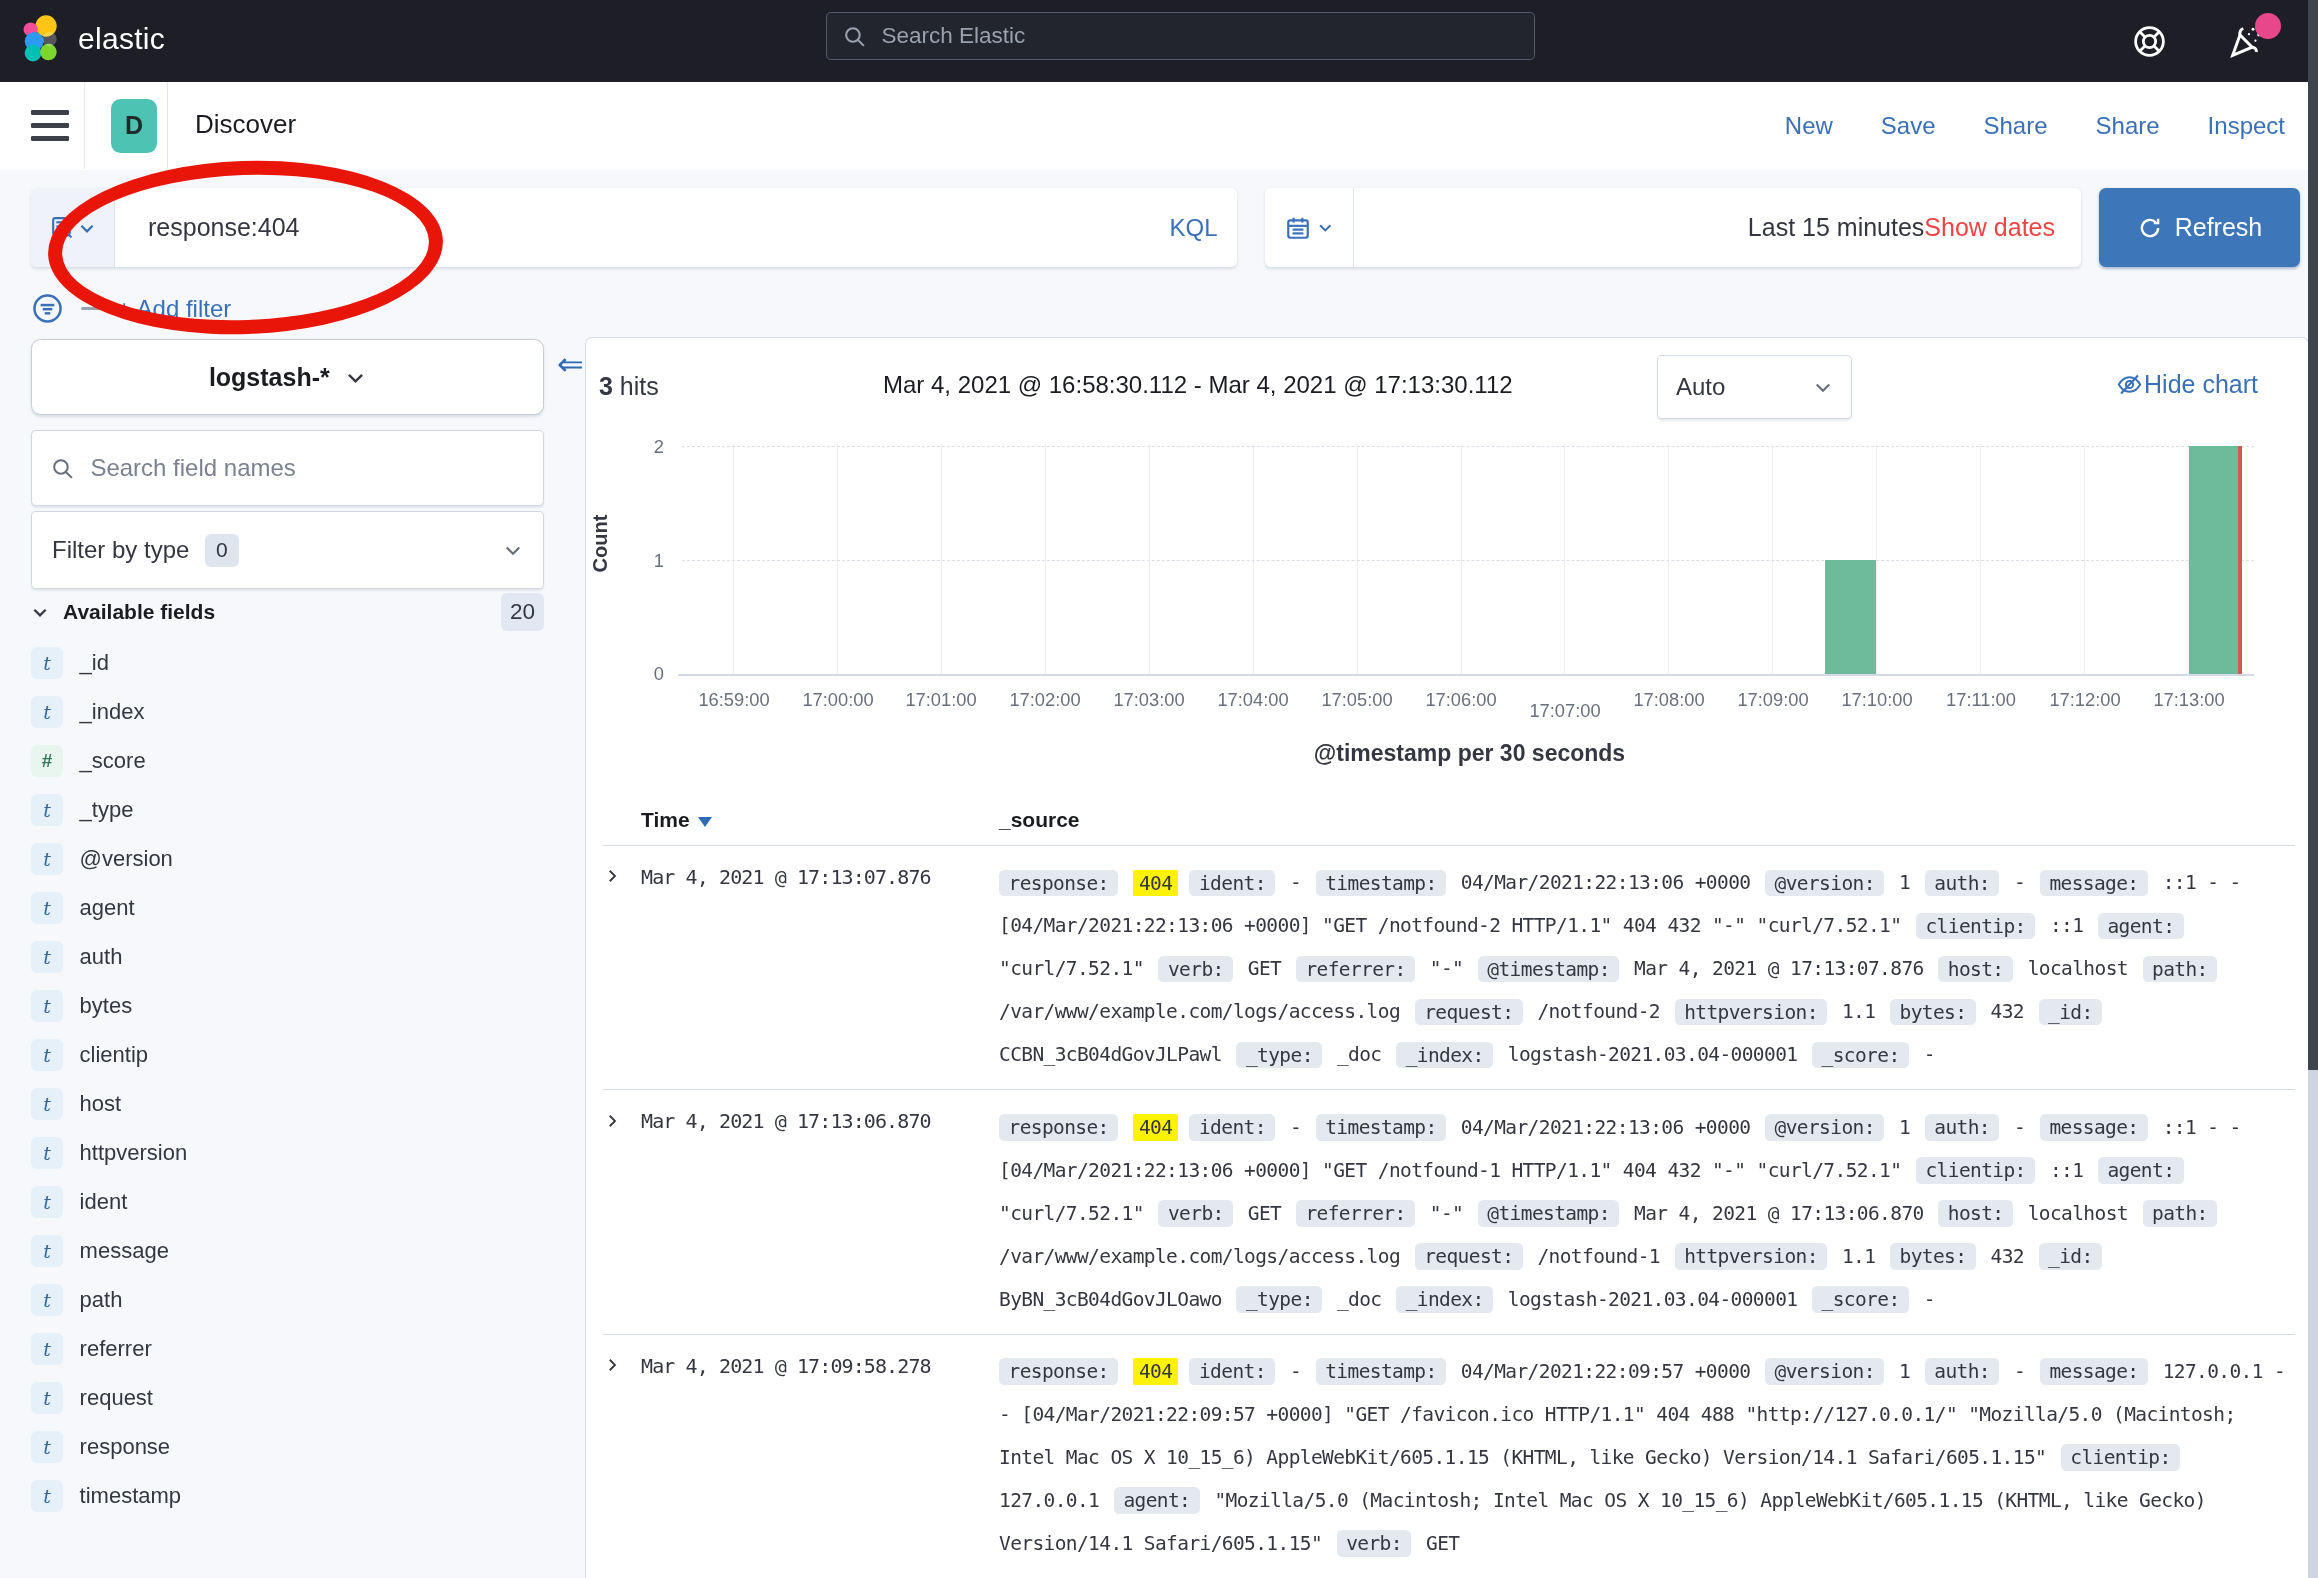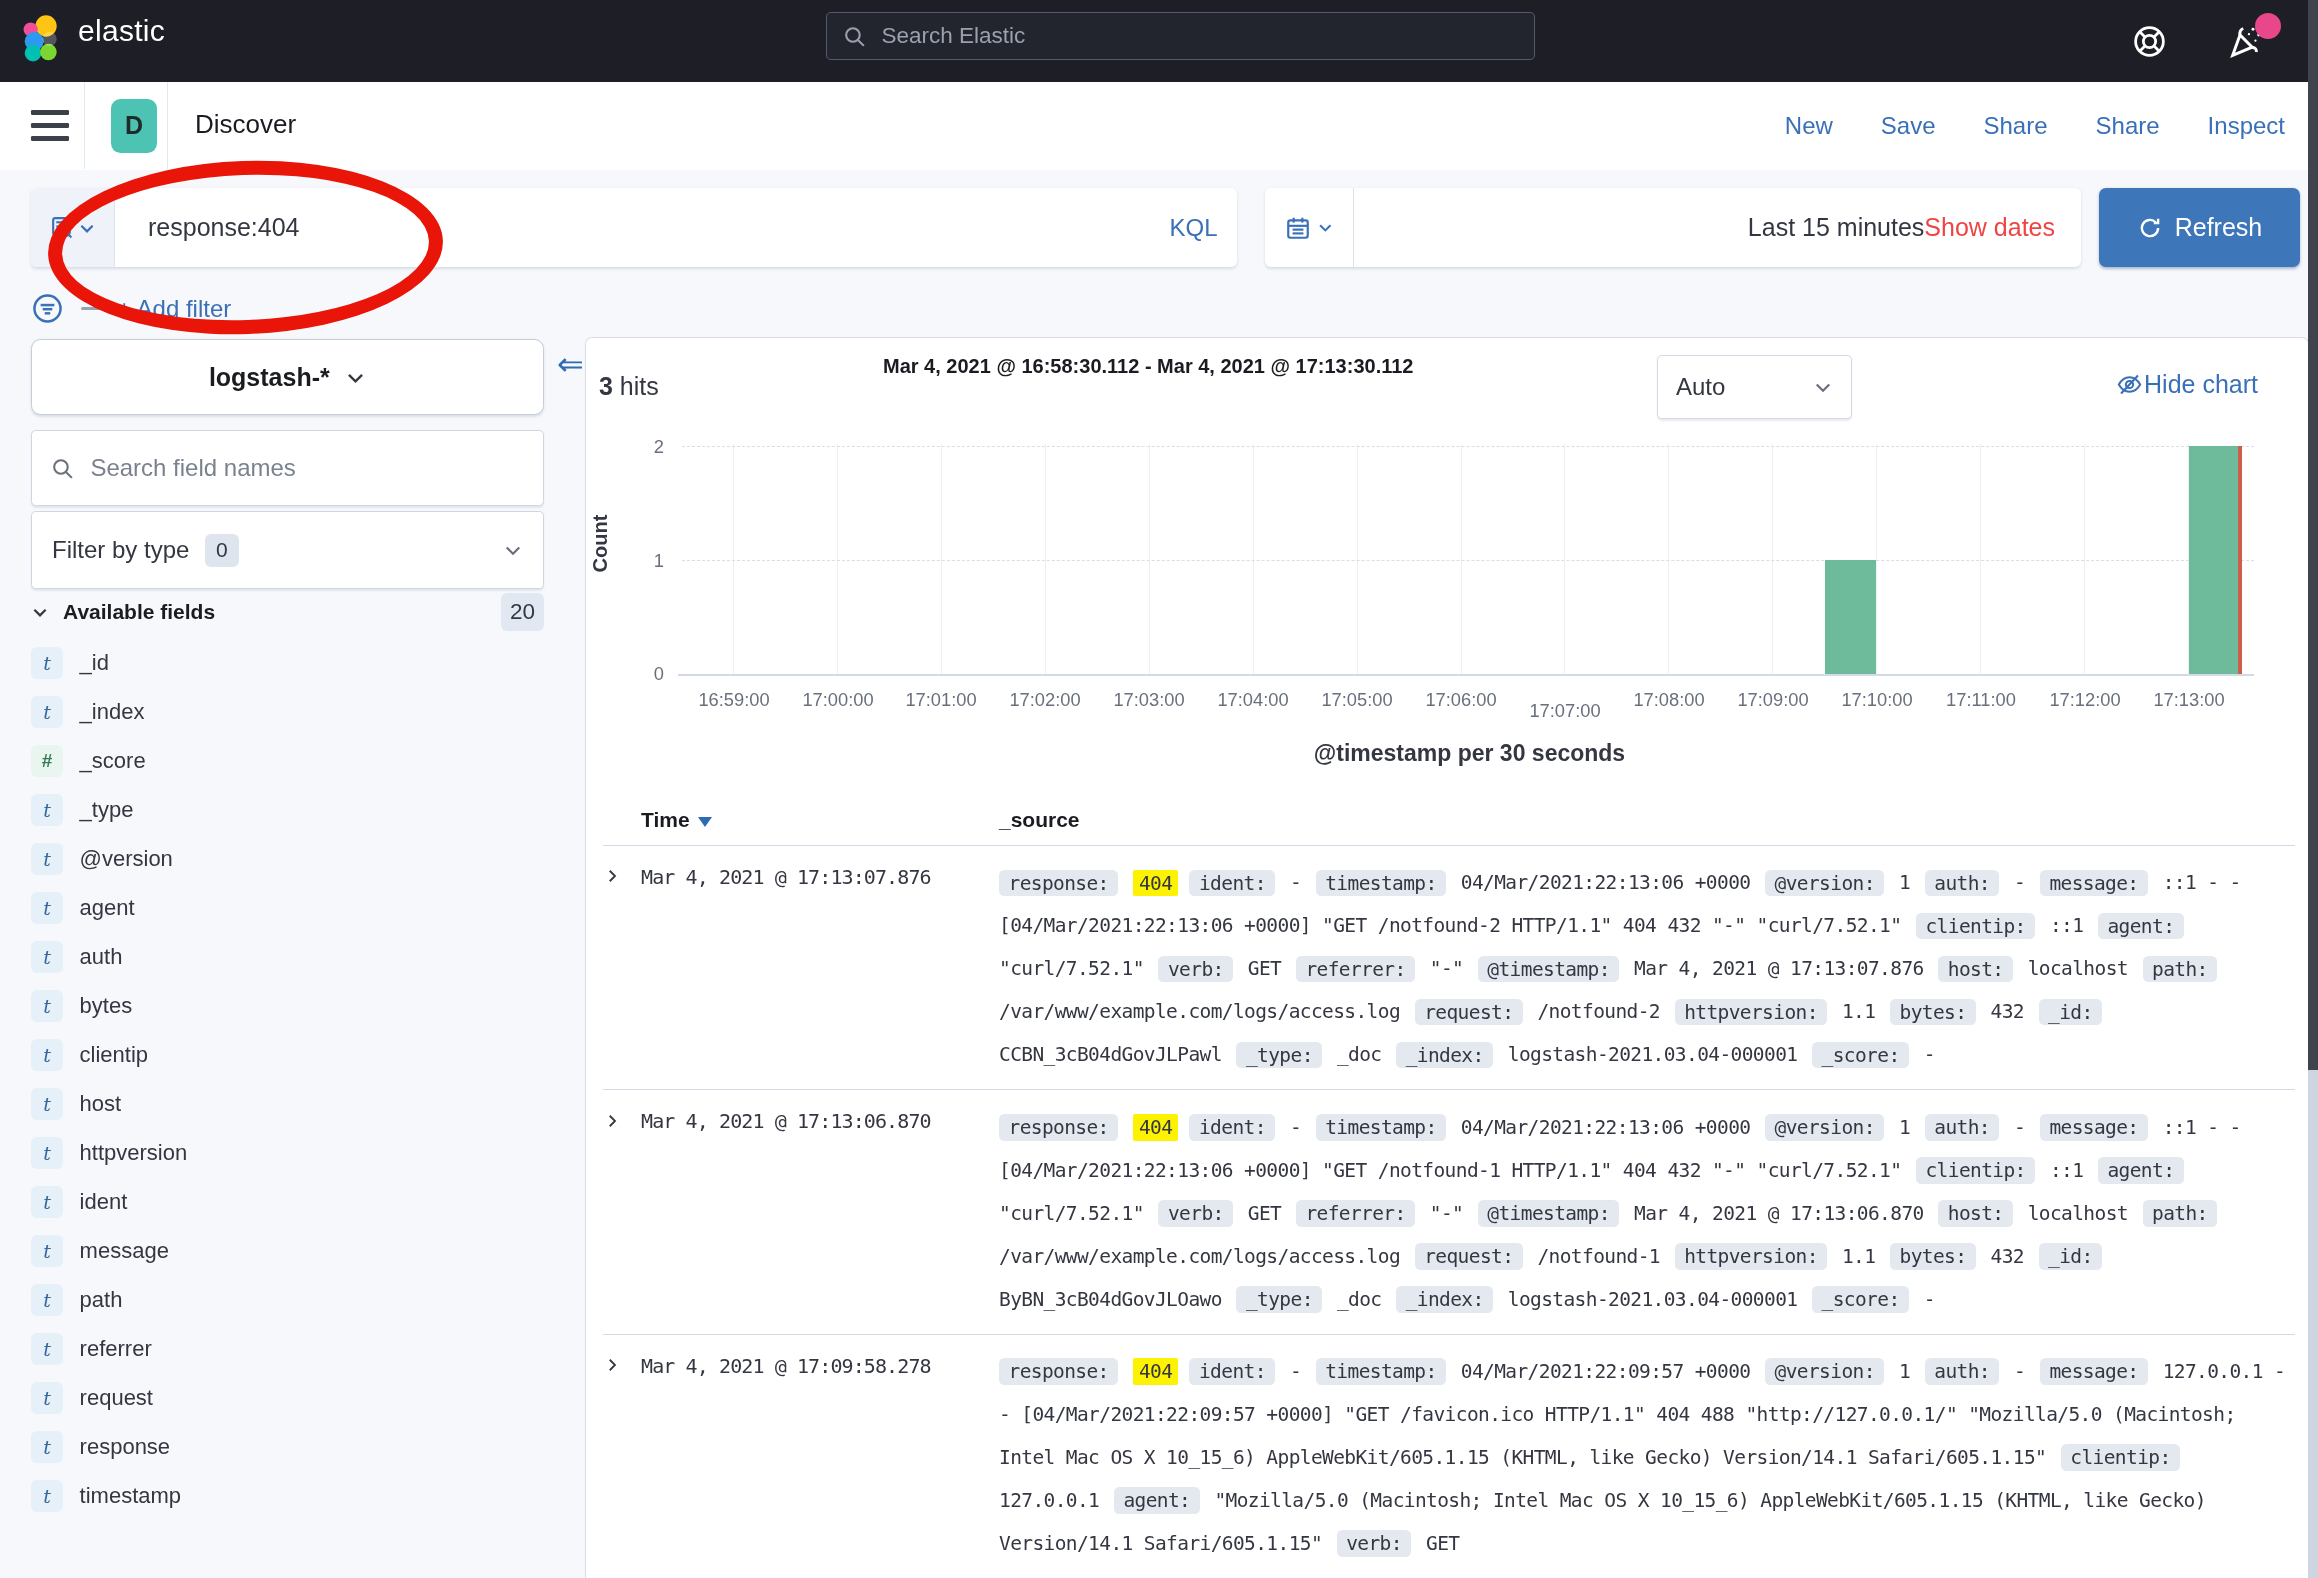--- a/index.html
+++ b/index.html
@@ -4,21 +4,21 @@
 <style>
   * { box-sizing: border-box; margin: 0; padding: 0; }
   html,body { width:2319px; height:1578px; }
   body {
     position:relative; overflow:hidden; background:#fff;
     font-family:"Liberation Sans", sans-serif; color:#343741;
   }
 
   
   .topbar { position:absolute; left:0; top:0; width:2319px; height:82px; background:#1d1e26; }
-  .brand { position:absolute; left:20px; top:14px; display:flex; gap:13px; }
+  .brand { position:absolute; left:20px; top:14px; display:flex; align-items:center; gap:13px; }
   .brand-text { color:#fff; font-size:30px; font-weight:500; letter-spacing:0.3px; }
   .global-search {
     position:absolute; left:826px; top:12px; width:709px; height:48px;
     background:#23252e; border:1.2px solid #565b6b; border-radius:4.7px;
     display:flex; align-items:center; padding:0 15.4px; gap:14px;
   }
   .global-search .ph { color:#9aa0ae; font-size:22.5px; }
   .topbar-icons { position:absolute; right:53px; top:0; height:82px; display:flex; align-items:center; gap:59px; }
 
   
@@ -105,21 +105,21 @@
   .fname { font-size:22px; color:#343741; }
 
   
   .main-panel {
     position:absolute; left:585px; top:337px; width:1724px; height:1241px; background:#fff;
     border:1.2px solid #d8dee8; border-bottom:none; border-radius:7px 7px 0 0;
   }
   .hits-row { position:absolute; left:599px; top:355px; width:1691px; height:65px; }
   .hits { position:absolute; left:0; top:16.6px; font-size:25px; }
   .hits b { font-weight:bold; }
-  .range-title { position:absolute; left:284px; top:0; width:1052px; font-size:20px; font-weight:700; color:#1a1c21; }
+  .range-title { position:absolute; left:284px; top:16px; width:1052px; font-size:24px; font-weight:400; color:#1a1c21; }
   .interval-select {
     position:absolute; left:1058px; top:0px; width:195px; height:64px; background:#fff;
     border:1.2px solid #d3dae6; border-radius:4.7px; box-shadow:0 1.2px 1.8px rgba(140,152,176,.18);
     display:flex; align-items:center; padding:0 18px; cursor:pointer;
   }
   .interval-select .val { font-size:24px; color:#343741; flex:1; }
   .hide-chart { position:absolute; right:32px; top:15.4px; display:flex; align-items:center; gap:1px; cursor:pointer; }
   .hide-chart .lbl { color:#3a70b8; font-size:25px; }
 
   

